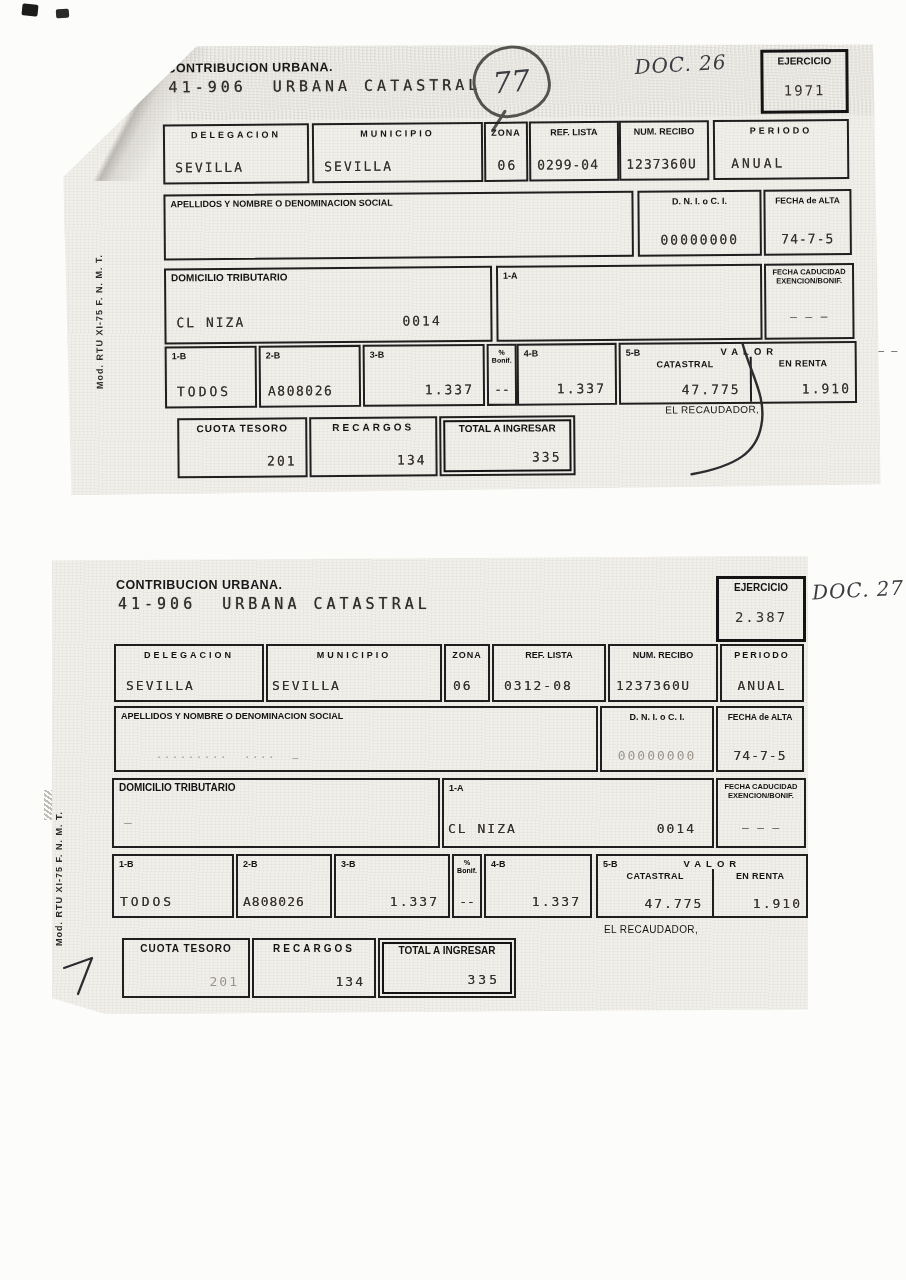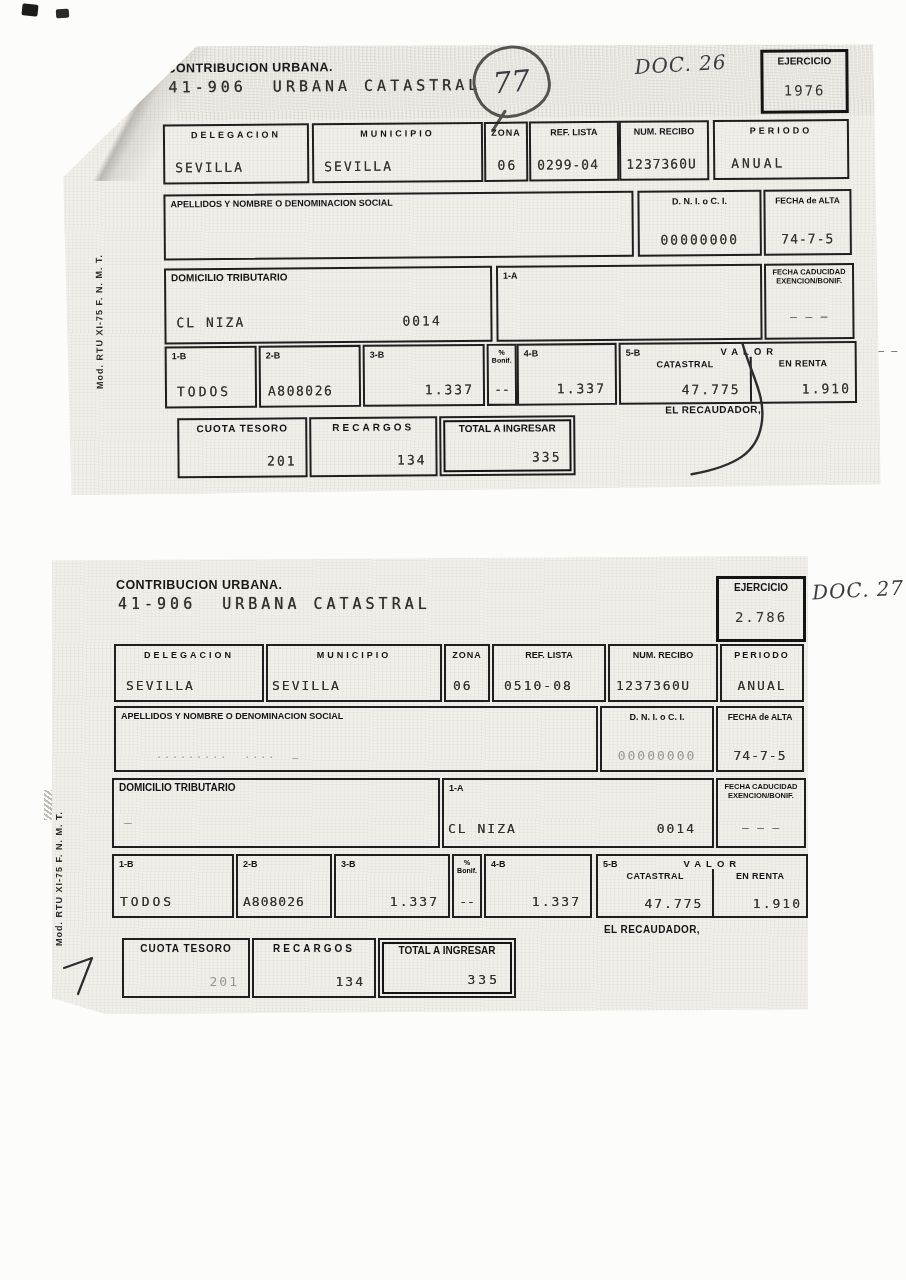--- a/index.html
+++ b/index.html
@@ -44,21 +44,21 @@
     font-size:13px;letter-spacing:2px;color:#34312c;white-space:pre;text-shadow:0 0 .6px rgba(40,38,34,.7);}
   .vright{left:auto;right:9px;}
   .vcenter{left:50%;transform:translateX(-50%);}
   .v-faint{color:#9a958c;text-shadow:none;}
   .v-dash{color:#6f6a62;font-size:11px;letter-spacing:1px;}
   .title1{position:absolute;font-size:12.5px;font-weight:bold;color:#181818;letter-spacing:.4px;white-space:pre;}
   .title2{position:absolute;font-family:"DejaVu Sans Mono","Liberation Mono",monospace;font-size:15px;
     letter-spacing:4px;color:#312f2b;white-space:pre;text-shadow:0 0 .7px rgba(40,38,34,.8);}
   .ejval{position:absolute;top:30px;left:0;right:0;text-align:center;
     font-family:"DejaVu Sans Mono","Liberation Mono",monospace;font-size:14px;letter-spacing:2px;color:#34312c;}
-  .recaud{position:absolute;font-size:10px;font-weight:bold;color:#151515;letter-spacing:.4px;}
+  .recaud{position:absolute;font-size:10px;font-weight:normal;color:#151515;letter-spacing:.4px;}
   .vtext{position:absolute;writing-mode:vertical-rl;transform:rotate(180deg);
     font-size:9px;font-weight:bold;color:#2a2a2a;letter-spacing:1px;white-space:nowrap;}
   
   .valor-title{position:absolute;top:3px;left:55%;transform:translateX(-50%);letter-spacing:5px;font-size:9.5px;}
   .b5cols{position:absolute;left:0;right:0;top:13px;bottom:0;display:flex;}
   .b5col{position:relative;height:100%;}
   .b5cat{width:55%;border-right:2px solid #1f1f1f;}
   .b5renta{flex:1;}
   .colhead{display:block;text-align:center;font-size:9px;font-weight:bold;color:#131313;margin-top:2px;letter-spacing:.4px;}
   
@@ -93,21 +93,21 @@
   <span class="title1" style="left:104px;top:15px;">CONTRIBUCION URBANA.</span>
   <span class="title2" style="left:106px;top:32px;">41-906  URBANA CATASTRAL</span>
 
   <div class="circle77 hand" style="left:410px;top:2px;">
     <span>77</span>
   </div>
   <span class="docnote hand" style="left:572px;top:10px;">DOC. 26</span>
 
   <div class="box box-heavy" style="left:698px;top:8px;width:82px;height:58px;">
     <span class="blabel center lab10">EJERCICIO</span>
-    <span class="ejval">1976</span>
+    <span class="ejval">1971</span>
   </div>
 
   <div class="box" style="left:100px;top:78px;width:142px;height:56px;">
     <span class="blabel center sp3">DELEGACION</span>
     <span class="val">SEVILLA</span>
   </div>
   <div class="box" style="left:249px;top:78px;width:167px;height:56px;">
     <span class="blabel center sp3">MUNICIPIO</span>
     <span class="val">SEVILLA</span>
   </div>
@@ -216,38 +216,38 @@
 <span class="docnote hand" style="left:812px;top:578px;">DOC. 27</span>
 
 <div class="slip slip2">
   <span class="vtext" style="left:2px;top:140px;height:250px;">Mod. RTU XI-75 F. N. M. T.</span>
 
   <span class="title1" style="left:64px;top:22px;">CONTRIBUCION URBANA.</span>
   <span class="title2" style="left:66px;top:39px;">41-906  URBANA CATASTRAL</span>
 
   <div class="box box-heavy" style="left:664px;top:20px;width:84px;height:60px;">
     <span class="blabel center lab10">EJERCICIO</span>
-    <span class="ejval">2.786</span>
+    <span class="ejval">2.387</span>
   </div>
 
   <div class="box" style="left:62px;top:88px;width:146px;height:54px;">
     <span class="blabel center sp3">DELEGACION</span>
     <span class="val">SEVILLA</span>
   </div>
   <div class="box" style="left:214px;top:88px;width:172px;height:54px;">
     <span class="blabel center sp3">MUNICIPIO</span>
     <span class="val" style="left:4px;">SEVILLA</span>
   </div>
   <div class="box" style="left:392px;top:88px;width:42px;height:54px;">
     <span class="blabel center sp1">ZONA</span>
     <span class="val" style="left:7px;">06</span>
   </div>
   <div class="box" style="left:440px;top:88px;width:110px;height:54px;">
     <span class="blabel center">REF. LISTA</span>
-    <span class="val" style="left:10px;letter-spacing:2px;">0510-08</span>
+    <span class="val" style="left:10px;letter-spacing:2px;">0312-08</span>
   </div>
   <div class="box" style="left:556px;top:88px;width:106px;height:54px;">
     <span class="blabel center">NUM. RECIBO</span>
     <span class="val" style="left:6px;letter-spacing:1.5px;">1237360U</span>
   </div>
   <div class="box" style="left:668px;top:88px;width:80px;height:54px;">
     <span class="blabel center sp2">PERIODO</span>
     <span class="val vcenter" style="letter-spacing:2px;">ANUAL</span>
   </div>
 

